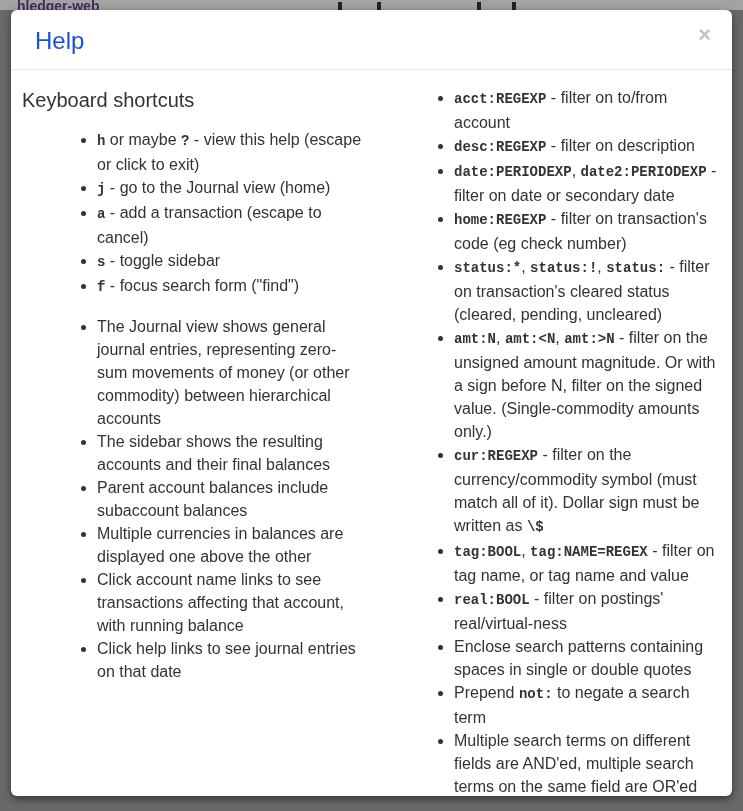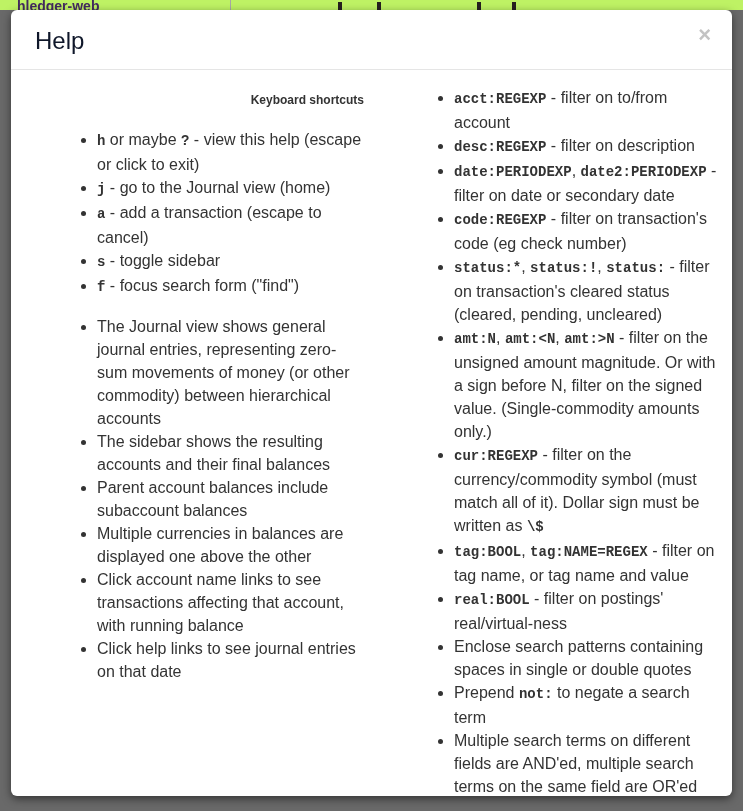--- a/index.html
+++ b/index.html
@@ -7,21 +7,21 @@
   body {
     position: relative;
     overflow: hidden;
     background: #696969;
     font-family: "Liberation Sans", sans-serif;
     color: #333;
   }
   
   .page-strip {
     position: absolute; top: 0; left: 0; right: 0; height: 10px;
-    background: #bef264; overflow: hidden;
+    background: #a3a3a3; overflow: hidden;
   }
   .brand {
     position: absolute; left: 17px; top: -2px;
     font-size: 14px; font-weight: 700; color: #432a5e;
   }
   .navbar-divider {
     position: absolute; left: 230px; top: 0; width: 1px; height: 10px;
     background: #a6a6a6;
   }
   .heading-stub {
@@ -38,38 +38,37 @@
     background: #ffffff; border-radius: 6px;
     box-shadow: 0 3px 9px rgba(0,0,0,0.5);
     overflow: hidden;
   }
   .modal-header {
     position: relative;
     padding: 16px 24px 13px 24px;
     border-bottom: 1px solid #e5e5e5;
   }
   .modal-title {
-    font-size: 24px; font-weight: 400; line-height: 30px; color: #0f172a;
+    font-size: 24px; font-weight: 400; line-height: 30px; color: #1d4ed8;
   }
   .close-button {
     position: absolute; top: 14px; right: 21px;
     background: none; border: 0; cursor: pointer;
     font-family: "Liberation Sans", sans-serif;
     font-size: 22px; font-weight: 700; line-height: 1; color: #c3c3c3;
   }
   .modal-body {
     display: flex;
     padding: 0 11px;
   }
   .col { flex: 1; min-width: 0; }
   .col-right { padding-left: 15px; }
   .section-heading {
-    font-size: 12px; font-weight: 700; line-height: 23px; color: #333;
+    font-size: 20px; font-weight: 400; line-height: 23px; color: #333;
     margin: 19px 0 0 0;
-    text-align: right;
   }
   .help-list {
     margin: 16px 0 7px 0;
     padding-left: 39px;
     list-style: disc;
   }
   .help-list li {
     font-size: 16px; line-height: 23px; color: #333; margin-left: 36px;
   }
   .help-list code {
@@ -114,21 +113,21 @@
           <li>Multiple currencies in balances are displayed one above the other</li>
           <li>Click account name links to see transactions affecting that account, with running balance</li>
           <li>Click help links to see journal entries on that date</li>
         </ul>
       </div>
     <div class="col col-right" id="col-right">
         <ul class="help-list">
           <li><code>acct:REGEXP</code> - filter on to/from account</li>
           <li><code>desc:REGEXP</code> - filter on description</li>
           <li><code>date:PERIODEXP</code>, <code>date2:PERIODEXP</code> - filter on date or secondary date</li>
-          <li><code>code:REGEXP</code> - filter on transaction's code (eg check number)</li>
+          <li><code>home:REGEXP</code> - filter on transaction's code (eg check number)</li>
           <li><code>status:*</code>, <code>status:!</code>, <code>status:</code> - filter on transaction's cleared status (cleared, pending, uncleared)</li>
           <li><code>amt:N</code>, <code>amt:&lt;N</code>, <code>amt:&gt;N</code> - filter on the unsigned amount magnitude. Or with a sign before N, filter on the signed value. (Single-commodity amounts only.)</li>
           <li><code>cur:REGEXP</code> - filter on the currency/commodity symbol (must match all of it). Dollar sign must be written as <code>\$</code></li>
           <li><code>tag:BOOL</code>, <code>tag:NAME=REGEX</code> - filter on tag name, or tag name and value</li>
           <li><code>real:BOOL</code> - filter on postings' real/virtual-ness</li>
           <li>Enclose search patterns containing spaces in single or double quotes</li>
           <li>Prepend <code>not:</code> to negate a search term</li>
           <li>Multiple search terms on different fields are AND'ed, multiple search terms on the same field are OR'ed</li>
           <li>These search terms also work with command-line hledger</li>
         </ul>

